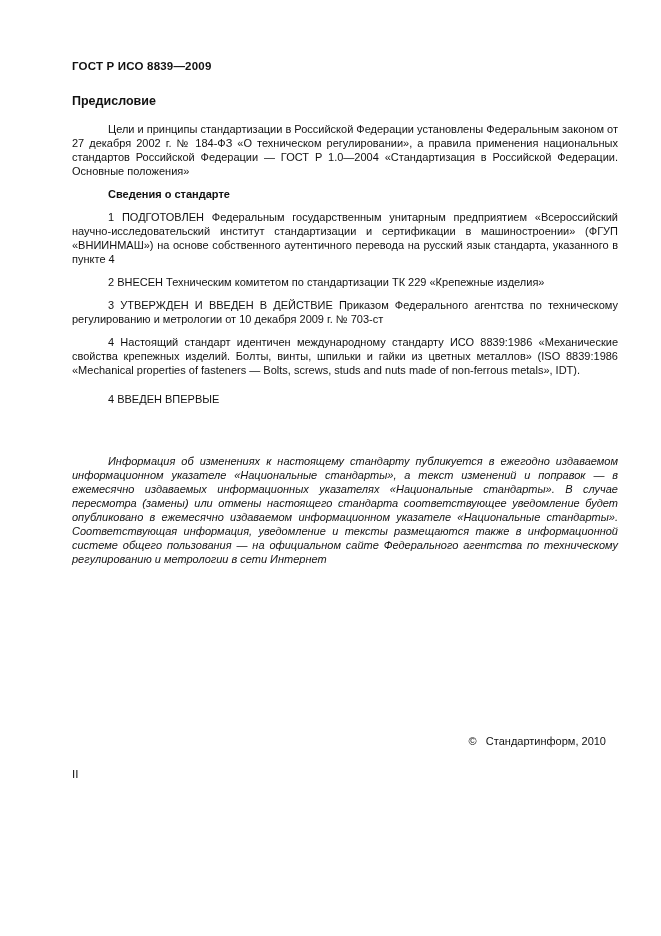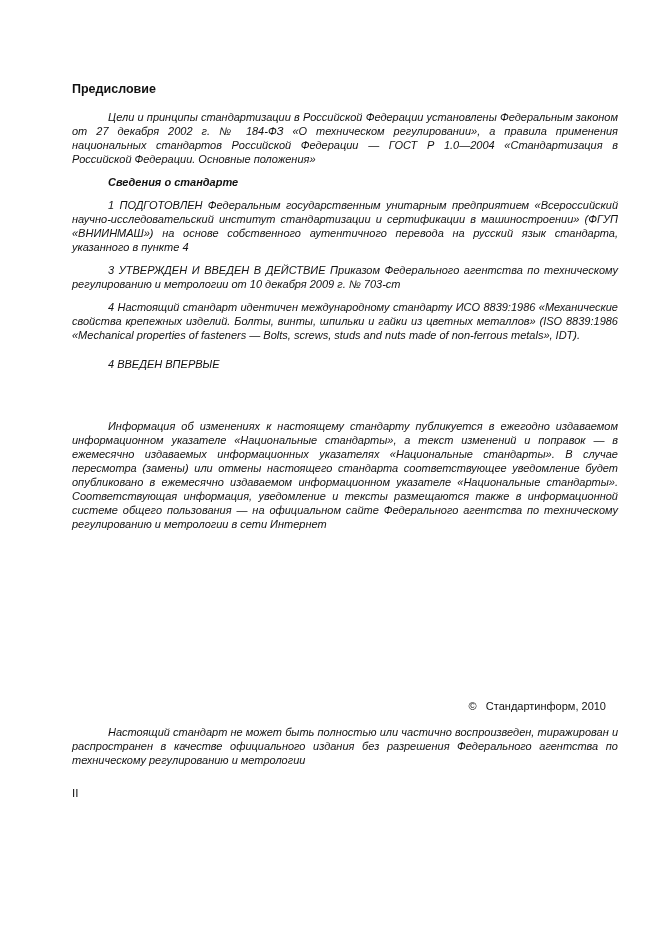--- a/index.html
+++ b/index.html
@@ -31,21 +31,20 @@
     font-size: 12.5px;
     font-weight: bold;
     text-align: left;
     margin: 22px 0 0 0;
   }
   .para {
     font-size: 11px;
     line-height: 14px;
     text-align: justify;
     margin: 9px 0 0 0;
-    font-style: italic;
   }
   .indent {
     text-indent: 36px;
   }
   .first-para {
     margin-top: 14px;
   }
   .bold {
     font-weight: bold;
   }
@@ -68,38 +67,39 @@
   .page-number {
     font-size: 11.5px;
     margin-top: 20px;
   }
 </style>
 </head>
 <body>
 
 <div class="page">
 
+  <div class="doc-header">ГОСТ Р ИСО 8839—2009</div>
 
   <h1 class="doc-title">Предисловие</h1>
 
   <p class="para indent first-para">Цели и принципы стандартизации в Российской Федерации установлены Федеральным законом от 27 декабря 2002 г. № 184-ФЗ «О техническом регулировании», а правила применения национальных стандартов Российской Федерации — ГОСТ Р 1.0—2004 «Стандартизация в Российской Федерации. Основные положения»</p>
 
   <p class="para indent bold">Сведения о стандарте</p>
 
   <p class="para indent">1  ПОДГОТОВЛЕН Федеральным государственным унитарным предприятием «Всероссийский научно-исследовательский институт стандартизации и сертификации в машиностроении» (ФГУП «ВНИИНМАШ») на основе собственного аутентичного перевода на русский язык стандарта, указанного в пункте 4</p>
 
+  <p class="para indent">2  ВНЕСЕН Техническим комитетом по стандартизации ТК 229 «Крепежные изделия»</p>
 
   <p class="para indent">3  УТВЕРЖДЕН И ВВЕДЕН В ДЕЙСТВИЕ Приказом Федерального агентства по техническому регулированию и метрологии от 10 декабря 2009 г. № 703-ст</p>
 
   <p class="para indent">4  Настоящий стандарт идентичен международному стандарту ИСО 8839:1986 «Механические свойства крепежных изделий. Болты, винты, шпильки и гайки из цветных металлов» (ISO 8839:1986 «Mechanical properties of fasteners — Bolts, screws, studs and nuts made of non-ferrous metals», IDT).</p>
 
 
   <p class="para indent item5">4  ВВЕДЕН ВПЕРВЫЕ</p>
 
   <p class="para indent publication-note">Информация об изменениях к настоящему стандарту публикуется в ежегодно издаваемом информационном указателе «Национальные стандарты», а текст изменений и поправок — в ежемесячно издаваемых информационных указателях «Национальные стандарты». В случае пересмотра (замены) или отмены настоящего стандарта соответствующее уведомление будет опубликовано в ежемесячно издаваемом информационном указателе «Национальные стандарты». Соответствующая информация, уведомление и тексты размещаются также в информационной системе общего пользования — на официальном сайте Федерального агентства по техническому регулированию и метрологии в сети Интернет</p>
 
   <p class="copyright">©&nbsp;&nbsp;&nbsp;Стандартинформ, 2010</p>
 
-  <p class="para indent reproduction-note">Настоящий стандарт не может быть полностью или частично воспроизведен, тиражирован и распространен в качестве официального издания без разрешения Федерального агентства по техническому регулированию и метрологии</p>
 
   <div class="page-number">II</div>
 
 </div>
 
 </body></html>

